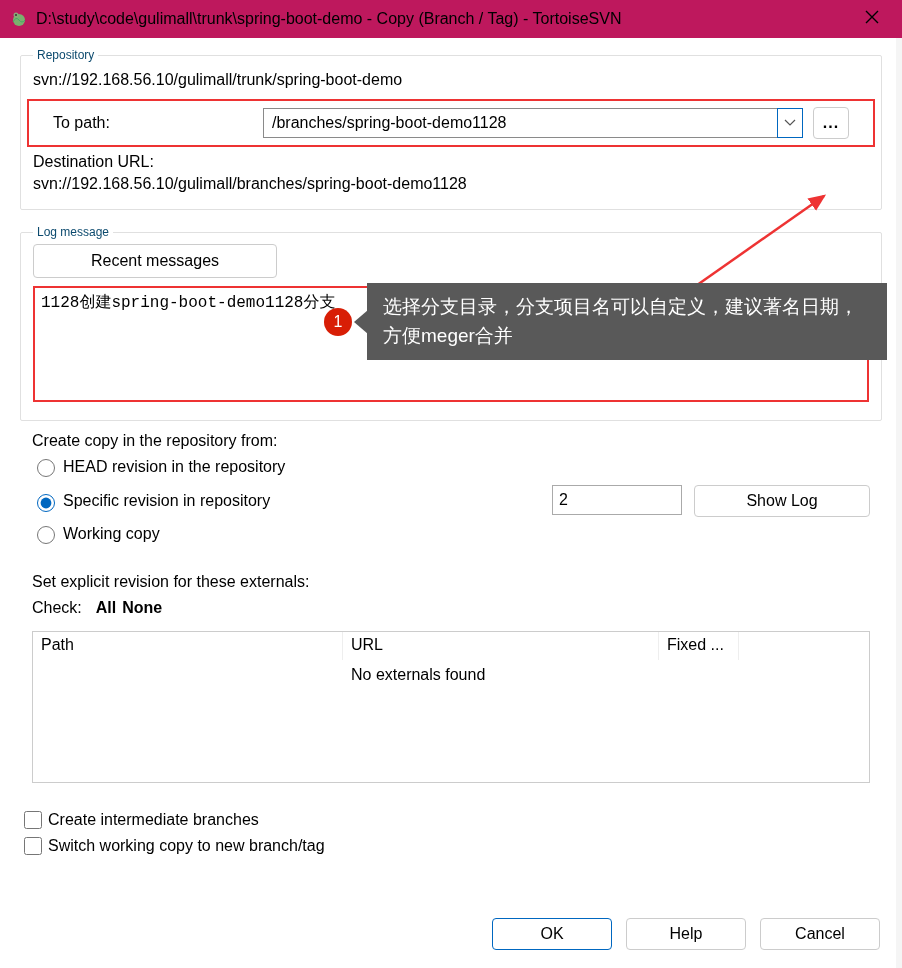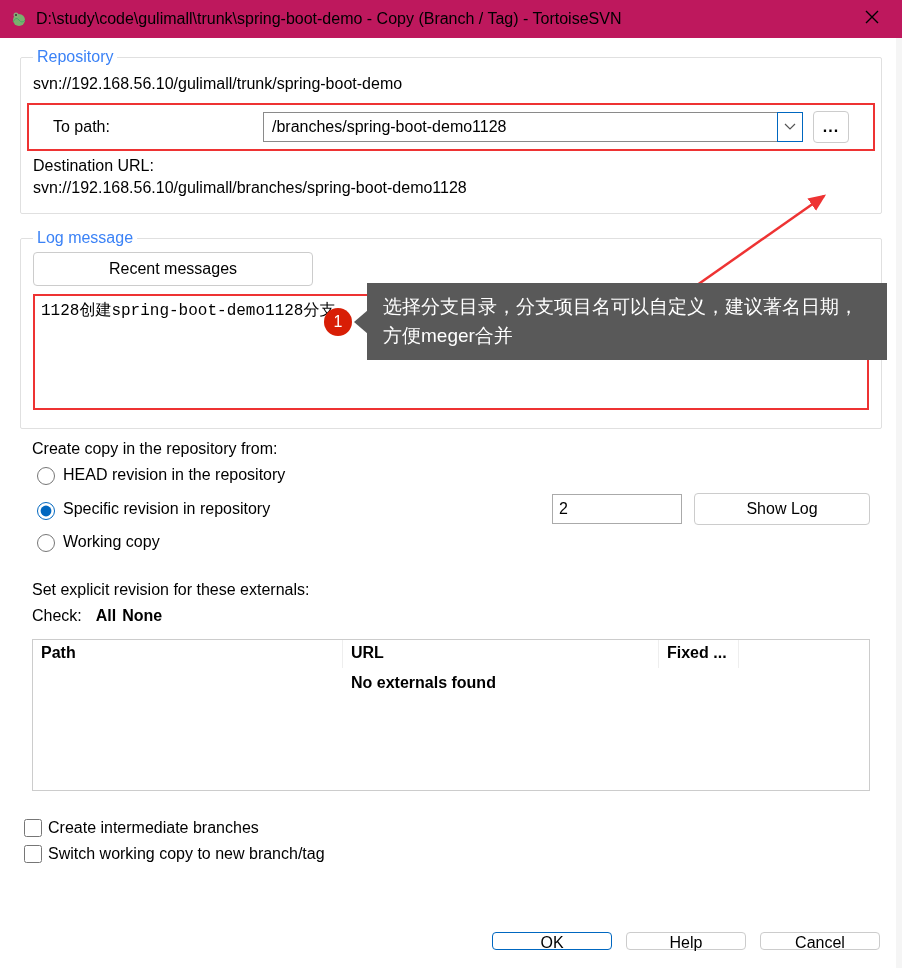--- a/index.html
+++ b/index.html
@@ -13,21 +13,21 @@
     .titlebar-text { flex: 1; font-size: 16px; color: #000; }
     .titlebar-close { width: 40px; text-align: center; font-size: 16px; cursor: pointer; }
     .titlebar-close svg { width: 14px; height: 14px; }
     
     .dialog-body { padding: 0px 20px 15px 20px; }
     
     fieldset {
       border: 1px solid #e0e0e0; border-radius: 2px;
       margin: 10px 0 15px 0; padding: 5px 12px 14px 12px;
     }
-    legend { font-size: 16px; padding: 0 4px; color: #3b82f6; }
+    legend { font-size: 12px; padding: 0 4px; color: #0c4a6e; }
     
     .field-label { font-size: 16px; color: #000; margin-top: 6px; }
     .field-text { font-size: 16px; color: #000; margin-top: 4px; margin-bottom: 10px; }
     
     .highlight-box { border: 2px solid #e33; padding: 6px 24px; margin: 2px -6px 6px -6px; }
     
     .to-path-row { display: flex; align-items: center; gap: 10px; }
     .to-path-label { width: 200px; font-size: 16px; }
     
     .combo-wrap { flex: 1; display: flex; border: 1px solid #8a8a8a; height: 30px; background: #fff; }
@@ -40,72 +40,72 @@
     }
     .combo-btn svg { width: 12px; height: 8px; }
     
     .browse-btn {
       width: 36px; height: 32px; border: 1px solid #ccc; border-radius: 4px;
       background: #fff; font-size: 16px; font-weight: bold; cursor: pointer;
       display: flex; align-items: center; justify-content: center; letter-spacing: 1px;
     }
     
     .recent-btn {
-      width: 280px; height: 34px; border: 1px solid #ccc; border-radius: 4px;
+      width: 244px; height: 34px; border: 1px solid #ccc; border-radius: 4px;
       background: #fff; font-size: 16px; cursor: pointer;
     }
     
     .log-textarea {
       width: 100%; height: 116px; border: 2px solid #e33;
       padding: 4px 6px; font-family: "Consolas", "Courier New", monospace;
       font-size: 16px; resize: none; outline: none; margin-top: 8px;
     }
     
     .radio-row { display: flex; align-items: center; margin: 6px 0 8px 0; }
     .radio-row input[type="radio"] { width: 18px; height: 18px; margin-right: 8px; accent-color: #0067c0; cursor: pointer; }
     .radio-row label { font-size: 16px; cursor: pointer; }
     
-    .revision-row { display: flex; align-items: center; }
+    .revision-row { display: flex; }
     .revision-row .radio-wrap { flex: 1; display: flex; align-items: center; }
     .revision-input {
       width: 130px; height: 30px; border: 1px solid #aaa;
       padding: 2px 6px; font-size: 16px; margin-right: 12px;
     }
     .showlog-btn {
       width: 176px; height: 32px; border: 1px solid #ccc; border-radius: 4px;
       background: #fff; font-size: 16px; cursor: pointer;
     }
     .externals-label { font-size: 16px; margin-top: 6px; }
     .check-row { display: flex; align-items: center; gap: 14px; margin-top: 8px; font-size: 16px; }
     .check-label { }
     .check-all { font-weight: bold; cursor: pointer; }
     .check-none { font-weight: bold; cursor: pointer; }
     
     .ext-table {
       border: 1px solid #ccc; margin-top: 14px; height: 152px;
-      background: #fff; overflow: hidden; font-weight: bold;
+      background: #fff; overflow: hidden;
     }
     .ext-header { display: flex; height: 28px; }
     .ext-col { padding: 4px 8px; font-size: 16px; border-right: 1px solid #eee; }
     .ext-col-path { width: 310px; }
     .ext-col-url { width: 316px; }
     .ext-col-fixed { width: 80px; white-space: nowrap; overflow: hidden; }
     .ext-body-text { padding: 6px 8px; font-size: 16px; margin-left: 310px; }
     
     .bottom-checks { margin-top: 14px; }
     .check-row2 { display: flex; align-items: center; margin: 2px 0; }
     .check-row2 input[type="checkbox"] { width: 18px; height: 18px; margin-right: 6px; cursor: pointer; }
     .check-row2 label { font-size: 16px; cursor: pointer; }
     
     .button-row {
       position: absolute; right: 22px; bottom: 18px;
       display: flex; gap: 14px;
     }
     .dlg-btn {
-      width: 120px; height: 18px; border: 1px solid #ccc; border-radius: 4px;
+      width: 120px; height: 32px; border: 1px solid #ccc; border-radius: 4px;
       background: #fff; font-size: 16px; cursor: pointer;
     }
     .dlg-btn.primary { border: 1px solid #0067c0; }
     
     
     .callout {
       position: absolute; top: 283px; left: 324px;
       display: flex; align-items: center; z-index: 100;
     }
     .callout-num {

